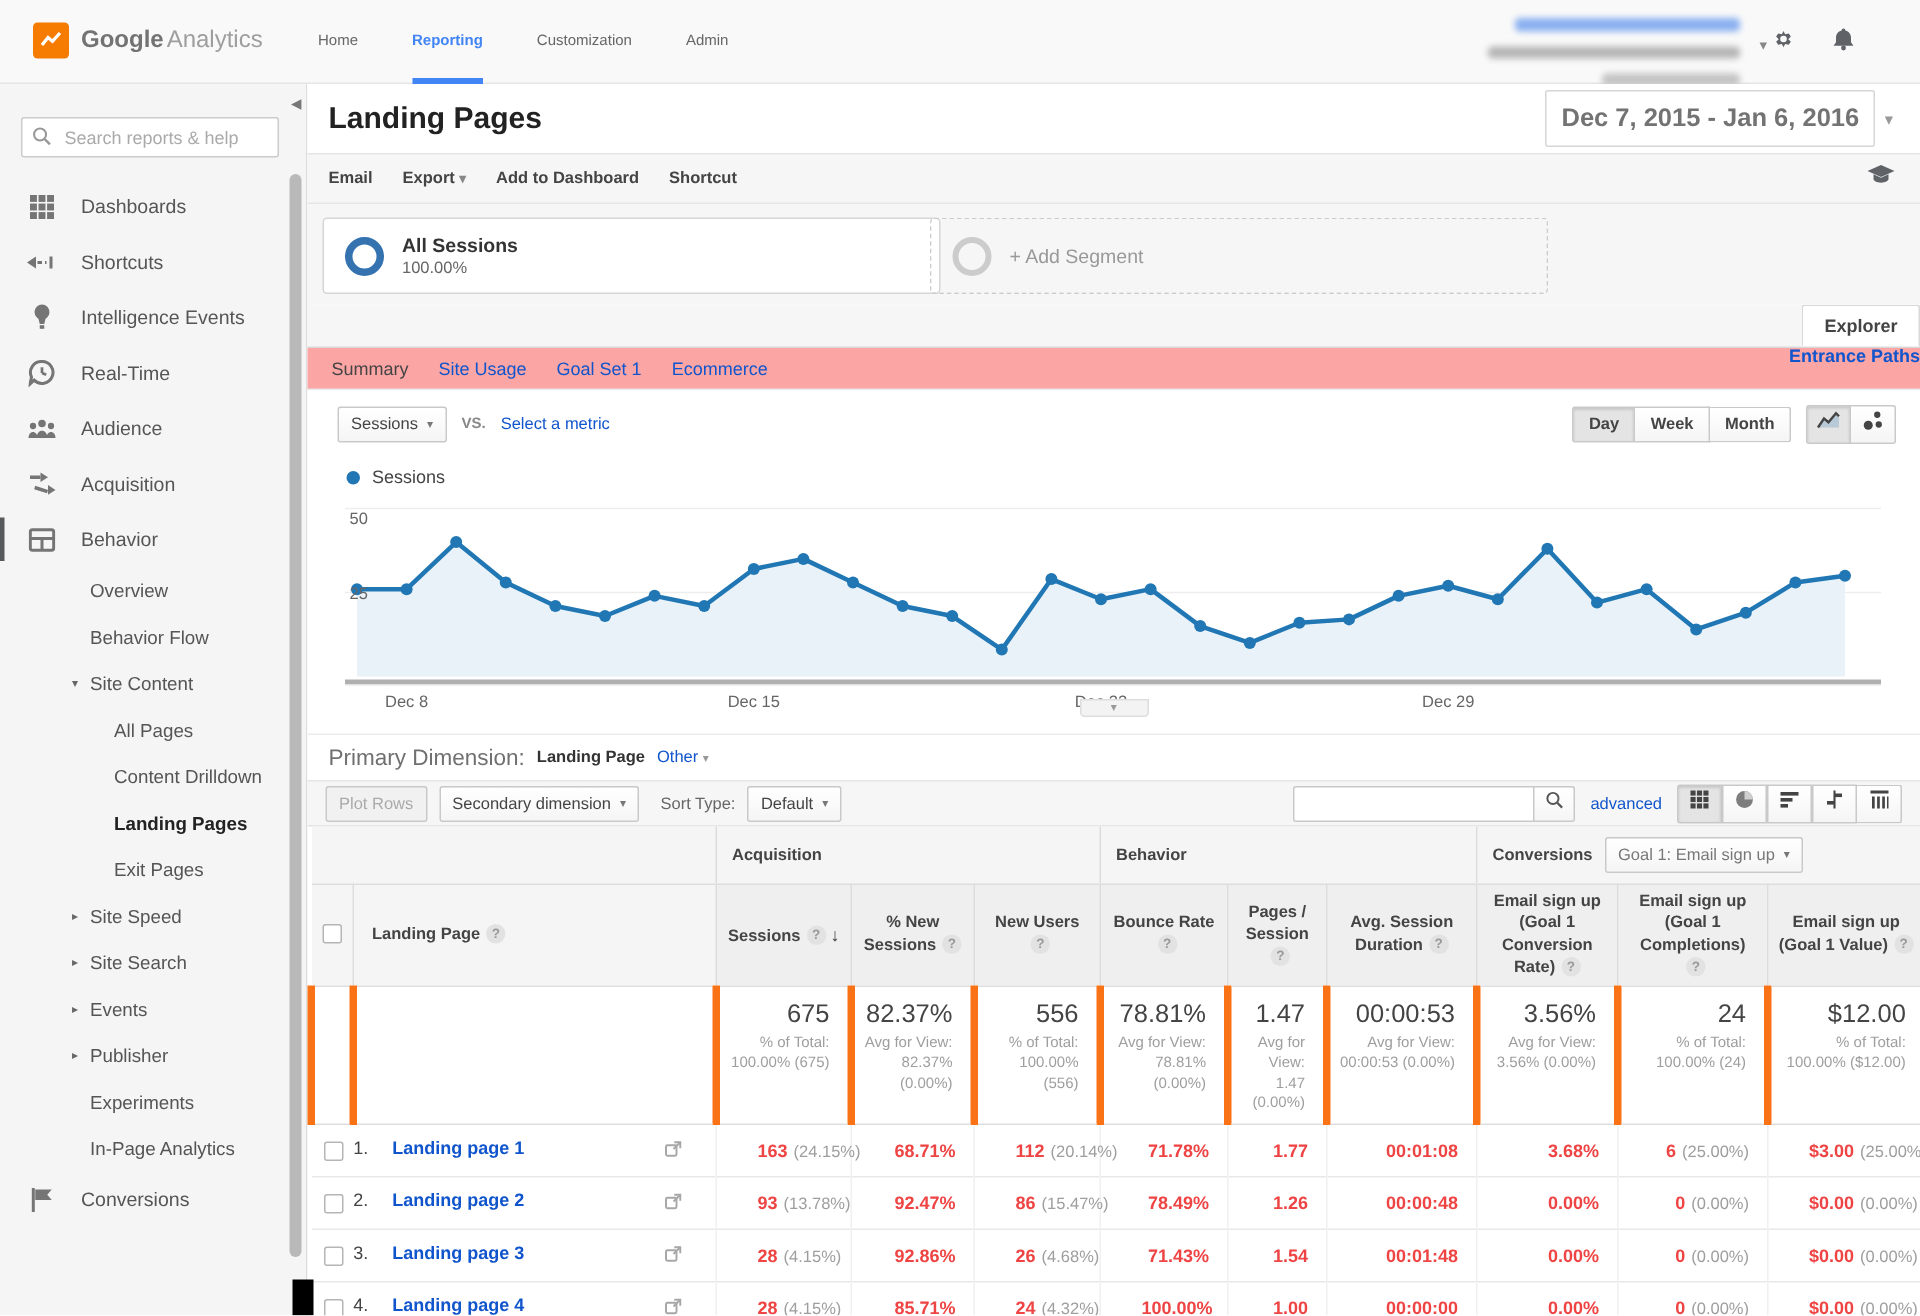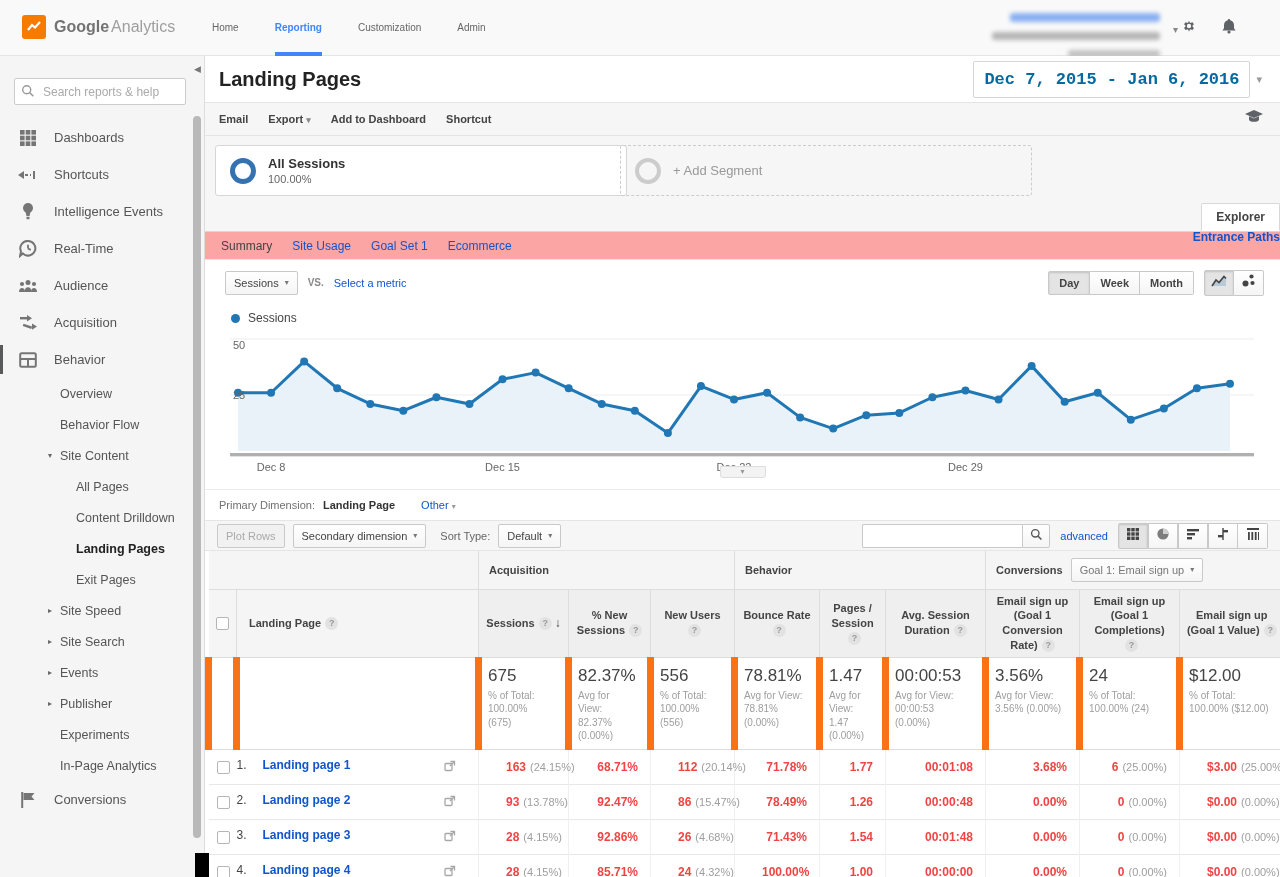--- a/index.html
+++ b/index.html
@@ -37,21 +37,21 @@
   .side-item.active-section:before { content:""; position:absolute; left:0; top:4px; bottom:4px; width:3px; background:#58595b; }
   .expander { margin-left:-12px; margin-right:4px; font-size:8px; color:#666; width:8px; }
   .scroll-thumb { position:absolute; right:3px; top:60px; width:8px; height:722px; background:#b9b9b9; border-radius:4px; }
   .redact-box { position:absolute; left:195px; top:853px; width:14px; height:24px; background:#000; z-index:50; }
 
   
   .main { position:absolute; top:56px; left:205px; width:1075px; bottom:0; background:#fff; }
   .titlebar { height:46px; display:flex; align-items:center; justify-content:space-between; padding:0 18px 0 14px; background:#fff; }
   .report-title { font-size:20px; font-weight:bold; color:#222; }
   .daterange { display:flex; align-items:center; gap:6px; cursor:pointer; }
-  .datebox { border:1px solid #d6d6d6; border-radius:2px; background:#fff; padding:8px 10px; font-size:17px; font-weight:bold; color:#0369a1;font-family:Liberation Mono, monospace; }
+  .datebox { border:1px solid #d6d6d6; border-radius:2px; background:#fff; padding:8px 10px; font-size:17px; font-weight:bold; color:#737373; }
   .date-caret { color:#999; font-size:11px; }
 
   .actionbar { height:28px; background:#f6f6f6; border-top:1px solid #e5e5e5; border-bottom:1px solid #e5e5e5; display:flex; align-items:center; padding:16px 14px; gap:20px; position:relative; }
   .action-item { font-size:11px; font-weight:bold; color:#444; cursor:pointer; }
   .action-item .caret { color:#888; font-size:9px; margin-left:3px; }
   .grad-cap { position:absolute; right:16px; top:5px; cursor:pointer; }
 
   .segmentarea { height:67px; background:#f6f6f6; position:relative; }
   .seg-card { position:absolute; top:9px; height:51px; width:412px; border-radius:3px; display:flex; align-items:center; cursor:pointer; }
   .seg-card.solid { left:10px; background:#fff; border:1px solid #d6d6d6; }
@@ -87,23 +87,23 @@
   .icon-toggle:first-child { border-radius:2px 0 0 2px; }
   .icon-toggle:last-child { border-radius:0 2px 2px 0; border-left-width:0; }
 
   .chartarea { height:185px; background:#fff; border-bottom:1px solid #ececec; position:relative; }
   .legend { position:absolute; left:26px; top:6px; display:flex; align-items:center; gap:8px; font-size:12px; color:#444; }
   .legend-dot { width:9px; height:9px; border-radius:50%; background:#2077b4; }
   .chart-svg-wrap { position:absolute; left:25px; top:28px; }
   .annot-tab { position:absolute; left:50%; transform:translateX(-50%); top:161px; width:46px; height:12px; background:#f3f3f3; border:1px solid #ddd; border-radius:0 0 3px 3px; text-align:center; line-height:10px; font-size:8px; color:#999; cursor:pointer; }
 
   .pdrow { height:30px; background:#fff; display:flex; align-items:center; padding-left:14px; gap:8px; }
-  .pd-label { font-size:11px; color:#707070; }
+  .pd-label { font-size:15px; color:#707070; }
   .pd-value { font-size:11px; font-weight:bold; color:#333; }
-  .pd-other { font-size:11px; color:#15c; cursor:pointer;margin-left:18px; }
+  .pd-other { font-size:11px; color:#15c; cursor:pointer; }
   .pd-other .caret { color:#999; font-size:8px; }
 
   .ttoolbar { height:31px; background:#f6f6f6; border-top:1px solid #e5e5e5; border-bottom:1px solid #e5e5e5; display:flex; align-items:center; padding:0 12px; gap:8px; }
   .btn.disabled { color:#aaa; background:#f1f1f1; cursor:default; }
   .sort-label { font-size:11px; color:#666; margin-left:6px; }
   .tt-right { margin-left:auto; display:flex; align-items:center; gap:10px; }
   .searchgroup { display:flex; }
   .searchgroup input { width:160px; height:24px; border:1px solid #c9c9c9; border-right:none; border-radius:2px 0 0 2px; background:#fff; padding:0 6px; font-size:11px; font-family:"Liberation Sans",sans-serif; }
   .searchgroup .magbtn { width:28px; height:24px; border:1px solid #c9c9c9; border-radius:0 2px 2px 0; background:linear-gradient(#fff,#f5f5f5); display:flex; align-items:center; justify-content:center; cursor:pointer; }
   .viewgroup { display:flex; }
@@ -112,21 +112,21 @@
   table.data { border-collapse:collapse; width:1075px; table-layout:fixed; }
   .grp-row th { background:#f5f5f5; border-bottom:1px solid #ddd; height:38px; font-size:11px; font-weight:bold; color:#444; text-align:left; padding-left:10px; }
   .grp-row .grp-bordered { border-left:1px solid #ddd; }
   .grp-conv { display:flex; align-items:center; gap:8px; }
   .goal-btn { font-weight:normal; color:#777; }
   .hdr-row th { background:#efefef; border-bottom:1px solid #ddd; border-left:1px solid #ddd; height:64px; font-size:11px; font-weight:bold; color:#444; text-align:center; padding:4px 6px; line-height:1.35; vertical-align:middle; }
   .hdr-row th.first, .grp-row th.first { border-left:none; background:#f5f5f5; }
   .hdr-row th.lp-hdr { text-align:left; padding-left:12px; background:#f5f5f5; }
   .qmark { display:inline-block; width:13px; height:13px; border-radius:50%; background:#e2e2e2; color:#999; font-size:9px; font-weight:bold; line-height:13px; text-align:center; margin-left:4px; vertical-align:1px; cursor:pointer; }
   .sort-arrow { font-size:12px; color:#444; margin-left:3px; cursor:pointer; }
-  .totals-row td { border-bottom:1px solid #ddd; border-left:7px solid #f97316; height:66px; padding:8px 12px 6px 6px; vertical-align:top; background:#fff; }
+  .totals-row td { border-bottom:1px solid #ddd; border-left:5px solid #f97316; height:66px; text-align:right; padding:8px 12px 6px 6px; vertical-align:top; background:#fff; }
   .tot-main { font-size:17px; color:#444; }
   .tot-sub { font-size:10px; color:#9e9e9e; margin-top:3px; line-height:1.35; }
   tbody.rows tr { height:35px; border-bottom:1px solid #e8e8e8; }
   tbody.rows td { border-left:1px solid #f0f0f0; font-size:12px; color:#444; text-align:right; padding-right:12px; }
   tbody.rows td.c-check, tbody.rows td.c-page { border-left:none; text-align:left; }
   tbody.rows td.c-check { padding:0 0 0 8px; }
   .rowidx { display:inline-block; width:26px; color:#444; }
   .pagelink { color:#15c; font-weight:bold; cursor:pointer; }
   .rowicon { float:right; margin-right:10px; margin-top:2px; cursor:pointer; opacity:.75; }
   .val-main { font-weight:bold; color:#ef4444;margin-left:27px; }

